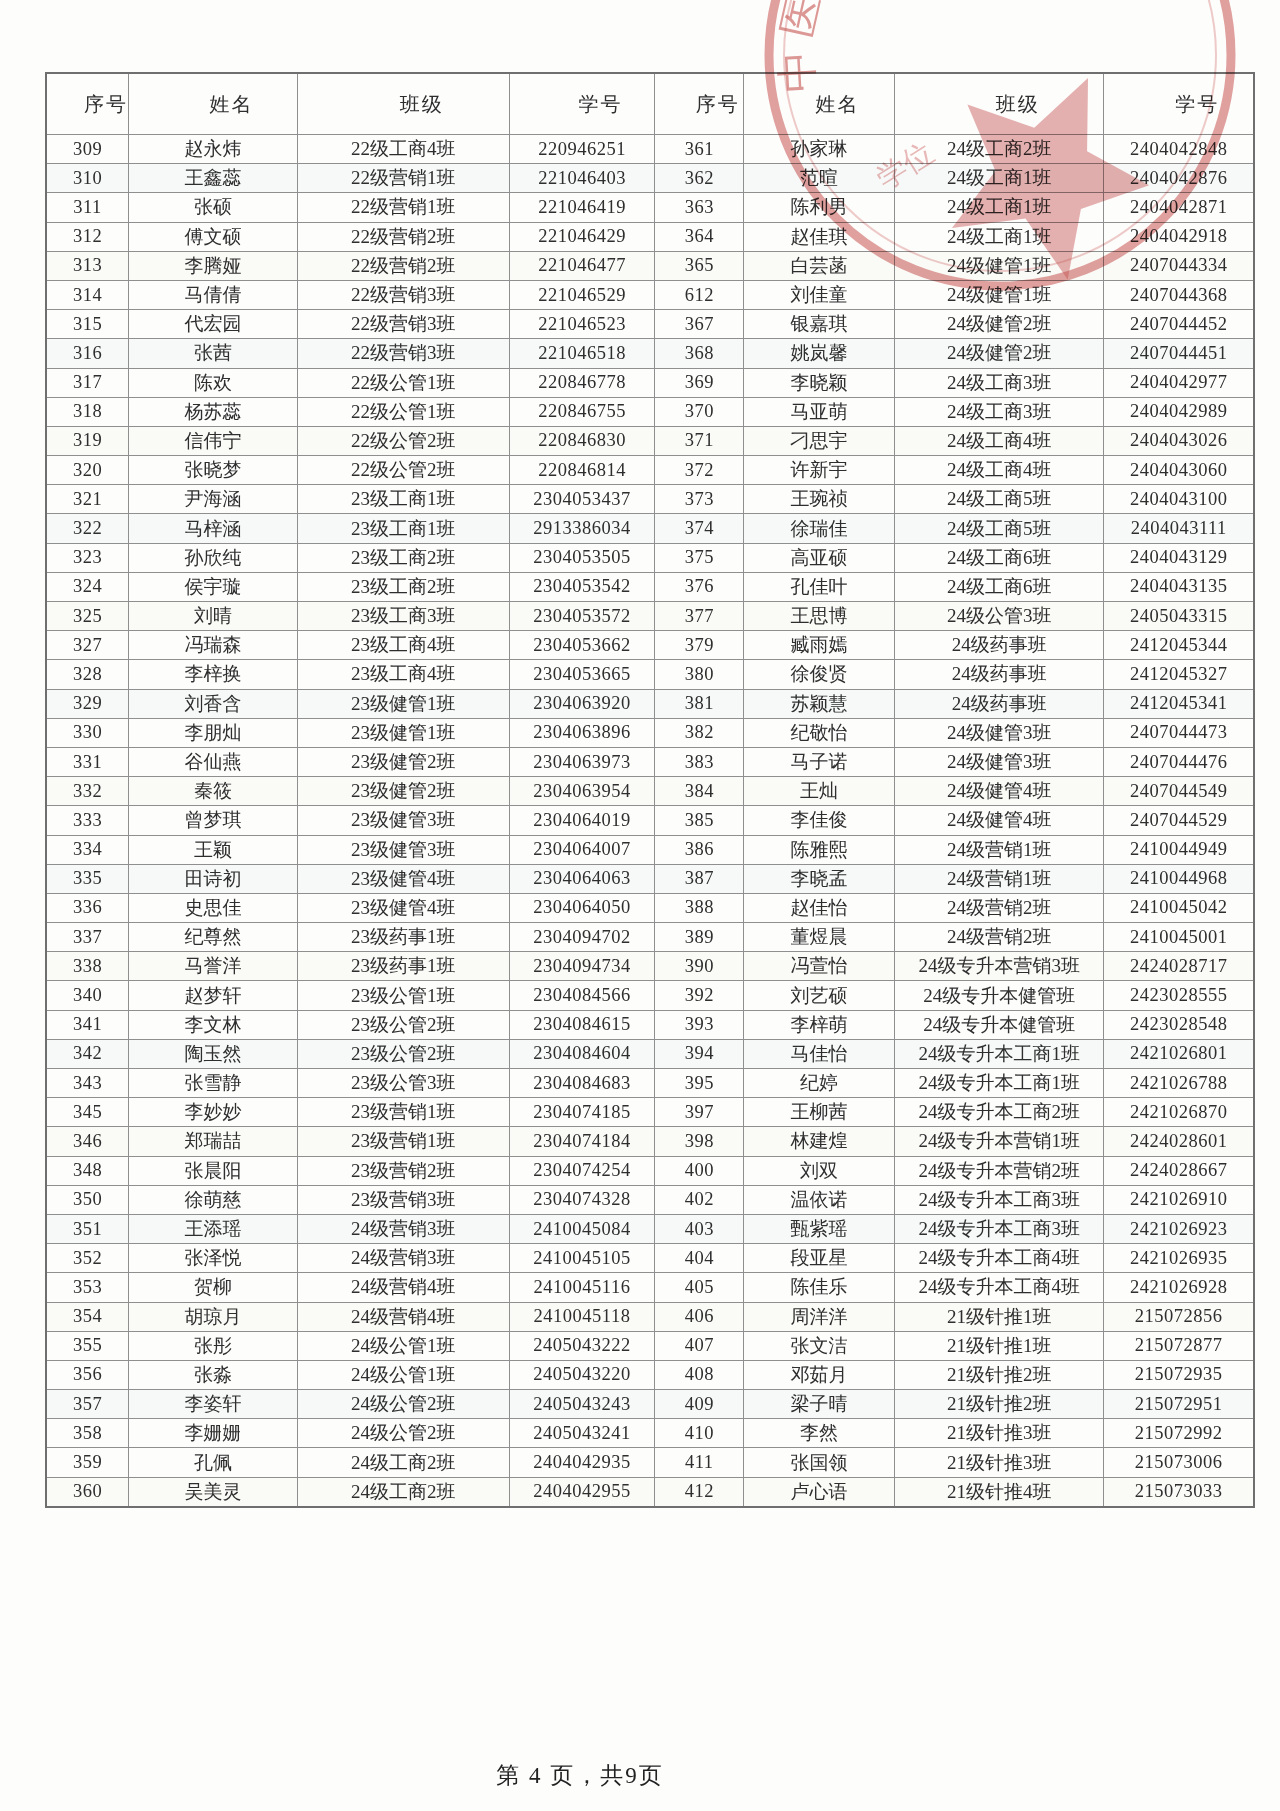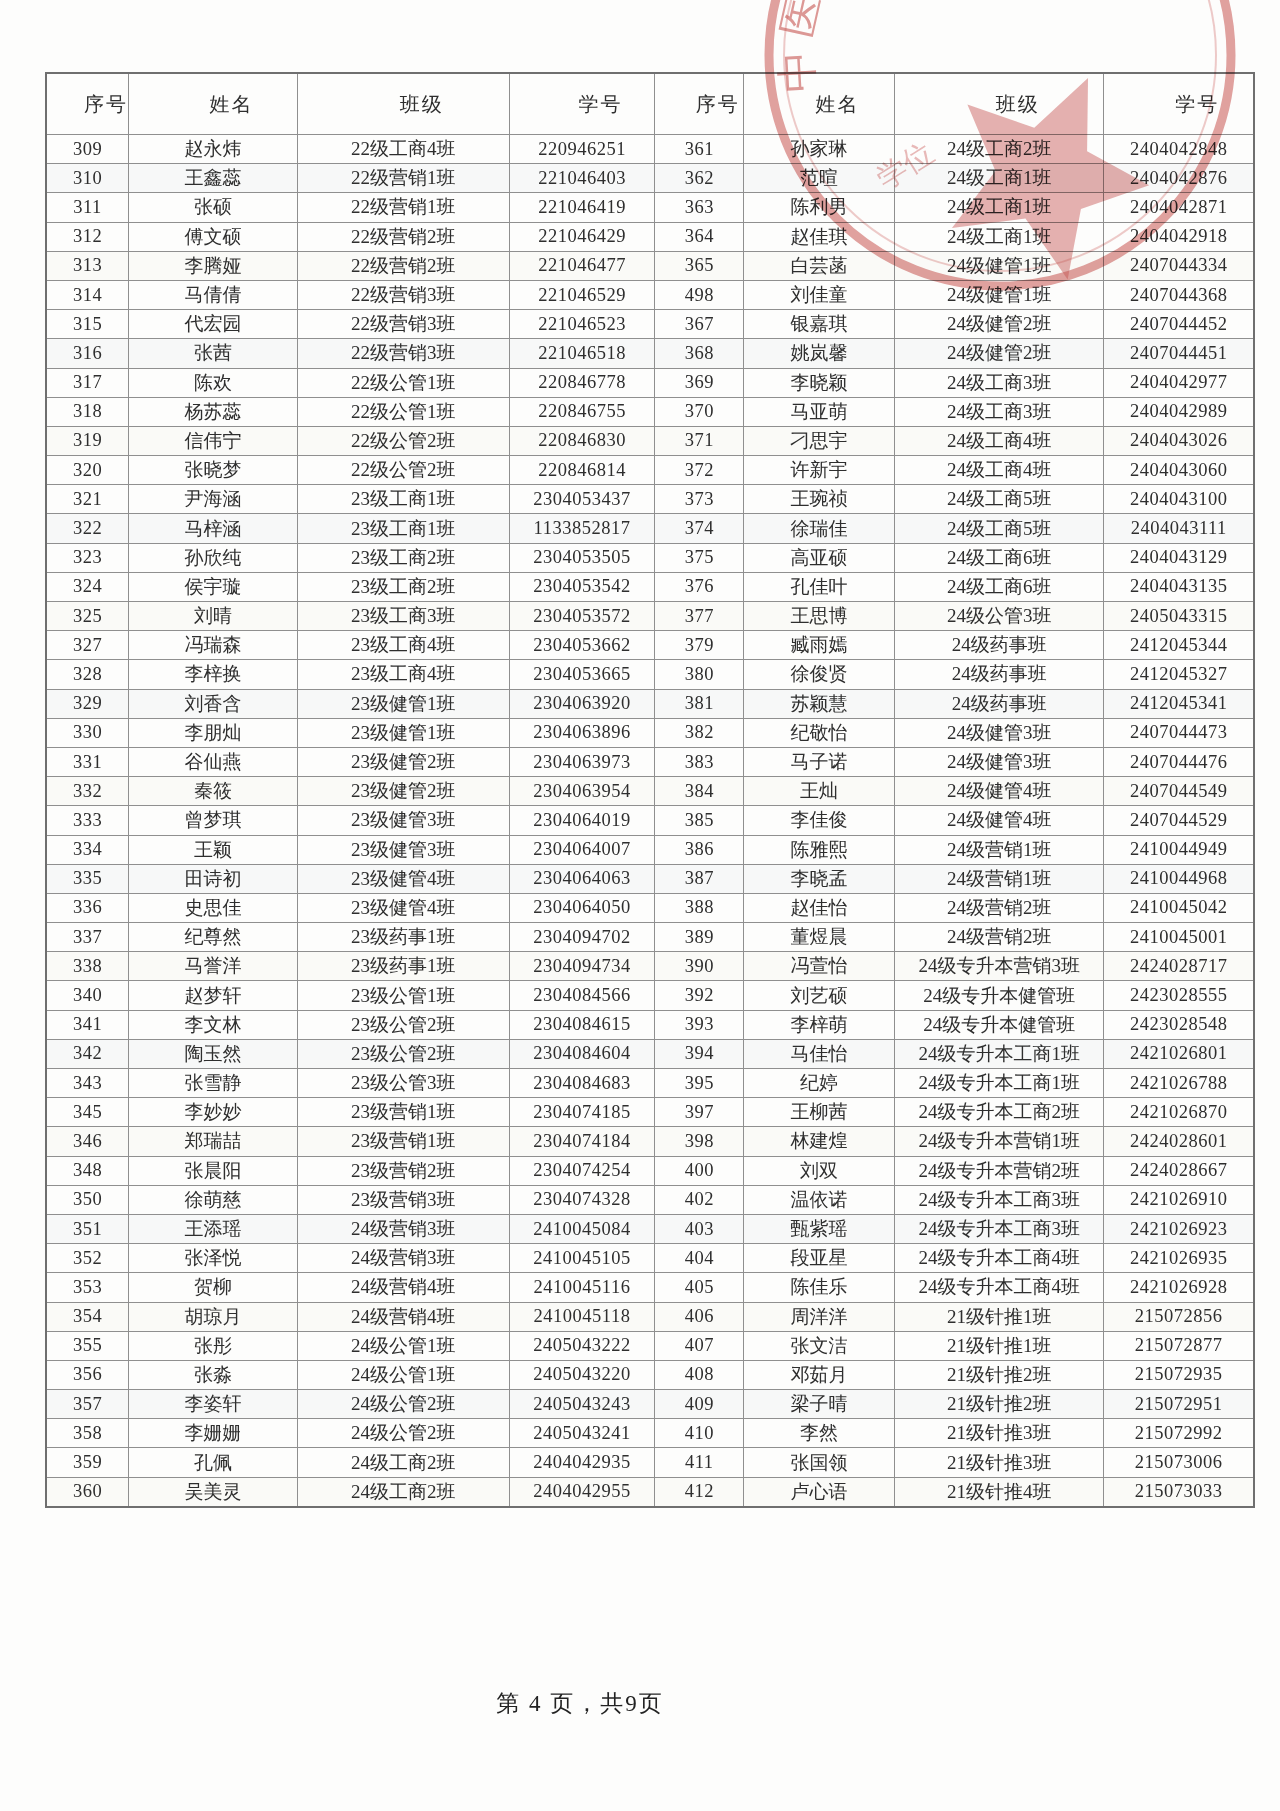--- a/index.html
+++ b/index.html
@@ -23,21 +23,21 @@
     background:transparent;
   }
   thead th{height:60px;font-size:20px;font-weight:normal;letter-spacing:2px;padding-left:37px;}
   tbody td{height:28.2px;}
   table{border:2px solid #6f6f6f;}
   .num{font-size:18.5px;letter-spacing:0.5px;}
   
   tbody tr:nth-child(6n+2) td{background:#f7f8f8;}
   tbody tr:nth-child(6n+5) td{background:#fafaf7;}
   .footer{
-    position:absolute;left:0;top:1688px;width:1160px;
+    position:absolute;left:0;top:1760px;width:1160px;
     text-align:center;font-size:23px;letter-spacing:2px;color:#222;
   }
   .stamp{
     position:absolute;left:740px;top:-190px;width:520px;height:520px;
     pointer-events:none;
     mix-blend-mode:multiply;
     opacity:.9;
     filter:blur(0.5px);
   }
 </style>
@@ -119,21 +119,21 @@
             <td class="num">365</td>
             <td>白芸菡</td>
             <td>24级健管1班</td>
             <td class="num">2407044334</td>
           </tr>
           <tr>
             <td class="num">314</td>
             <td>马倩倩</td>
             <td>22级营销3班</td>
             <td class="num">221046529</td>
-            <td class="num">498</td>
+            <td class="num">612</td>
             <td>刘佳童</td>
             <td>24级健管1班</td>
             <td class="num">2407044368</td>
           </tr>
           <tr>
             <td class="num">315</td>
             <td>代宏园</td>
             <td>22级营销3班</td>
             <td class="num">221046523</td>
             <td class="num">367</td>
@@ -198,21 +198,21 @@
             <td class="num">2304053437</td>
             <td class="num">373</td>
             <td>王琬祯</td>
             <td>24级工商5班</td>
             <td class="num">2404043100</td>
           </tr>
           <tr>
             <td class="num">322</td>
             <td>马梓涵</td>
             <td>23级工商1班</td>
-            <td class="num">1133852817</td>
+            <td class="num">2913386034</td>
             <td class="num">374</td>
             <td>徐瑞佳</td>
             <td>24级工商5班</td>
             <td class="num">2404043111</td>
           </tr>
           <tr>
             <td class="num">323</td>
             <td>孙欣纯</td>
             <td>23级工商2班</td>
             <td class="num">2304053505</td>

